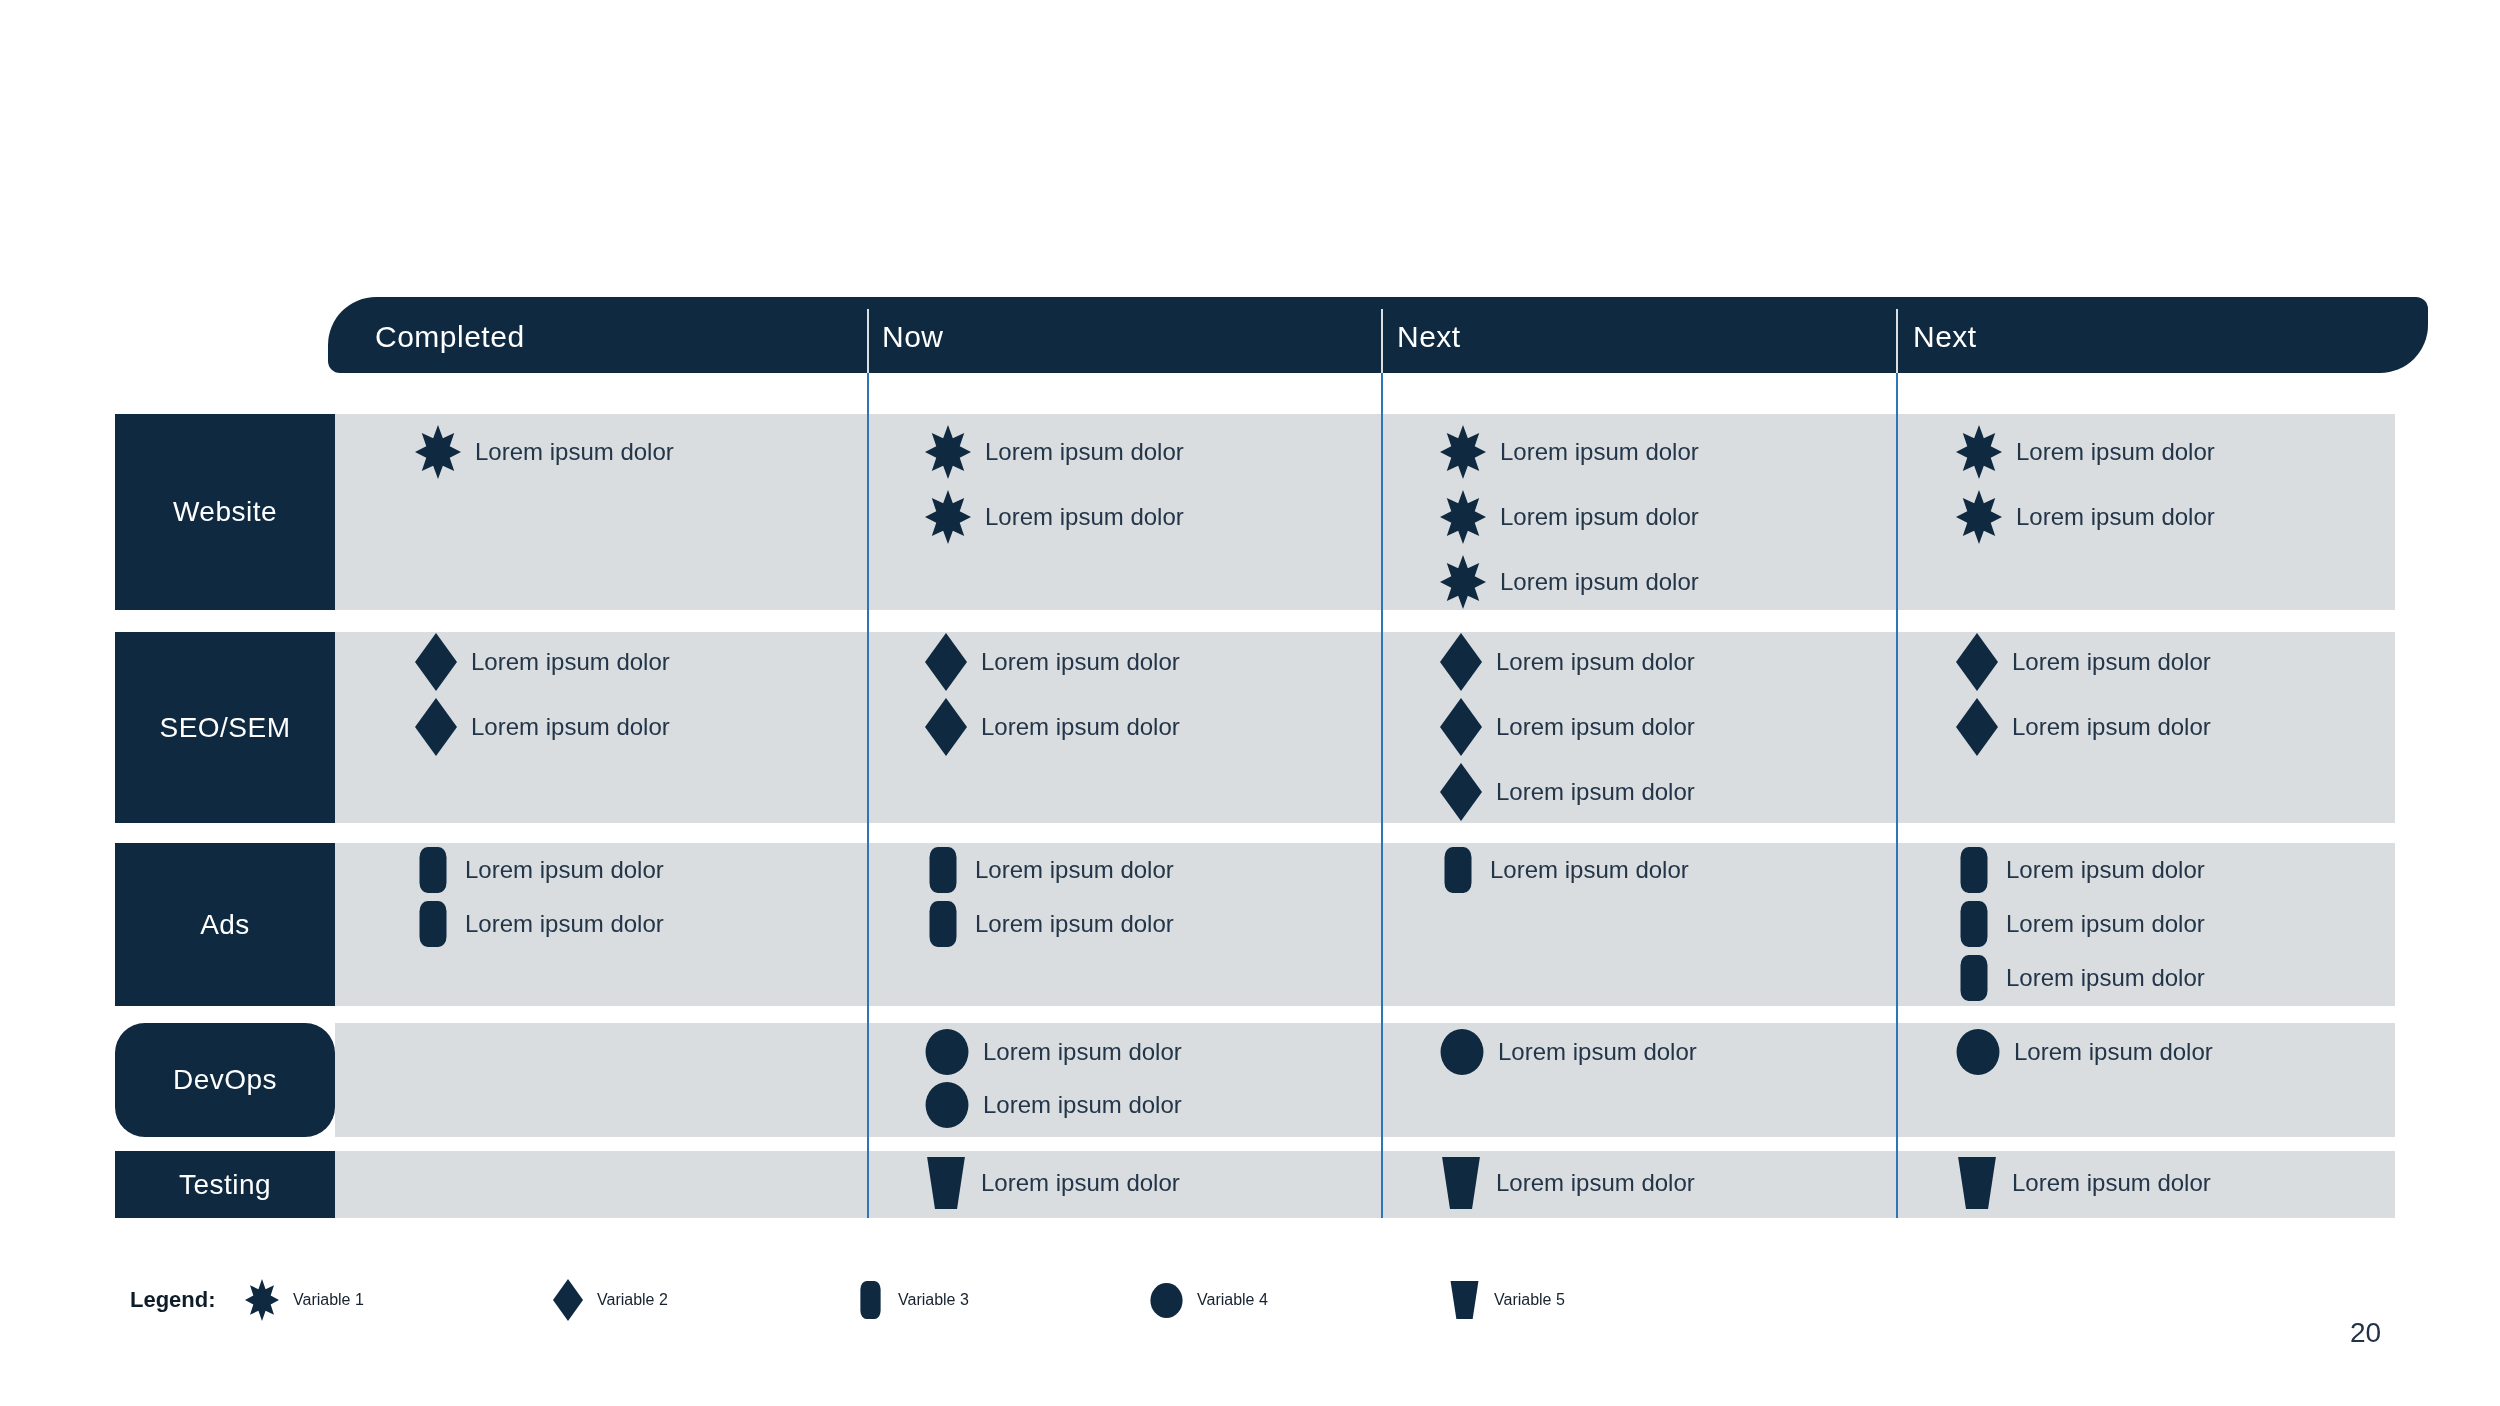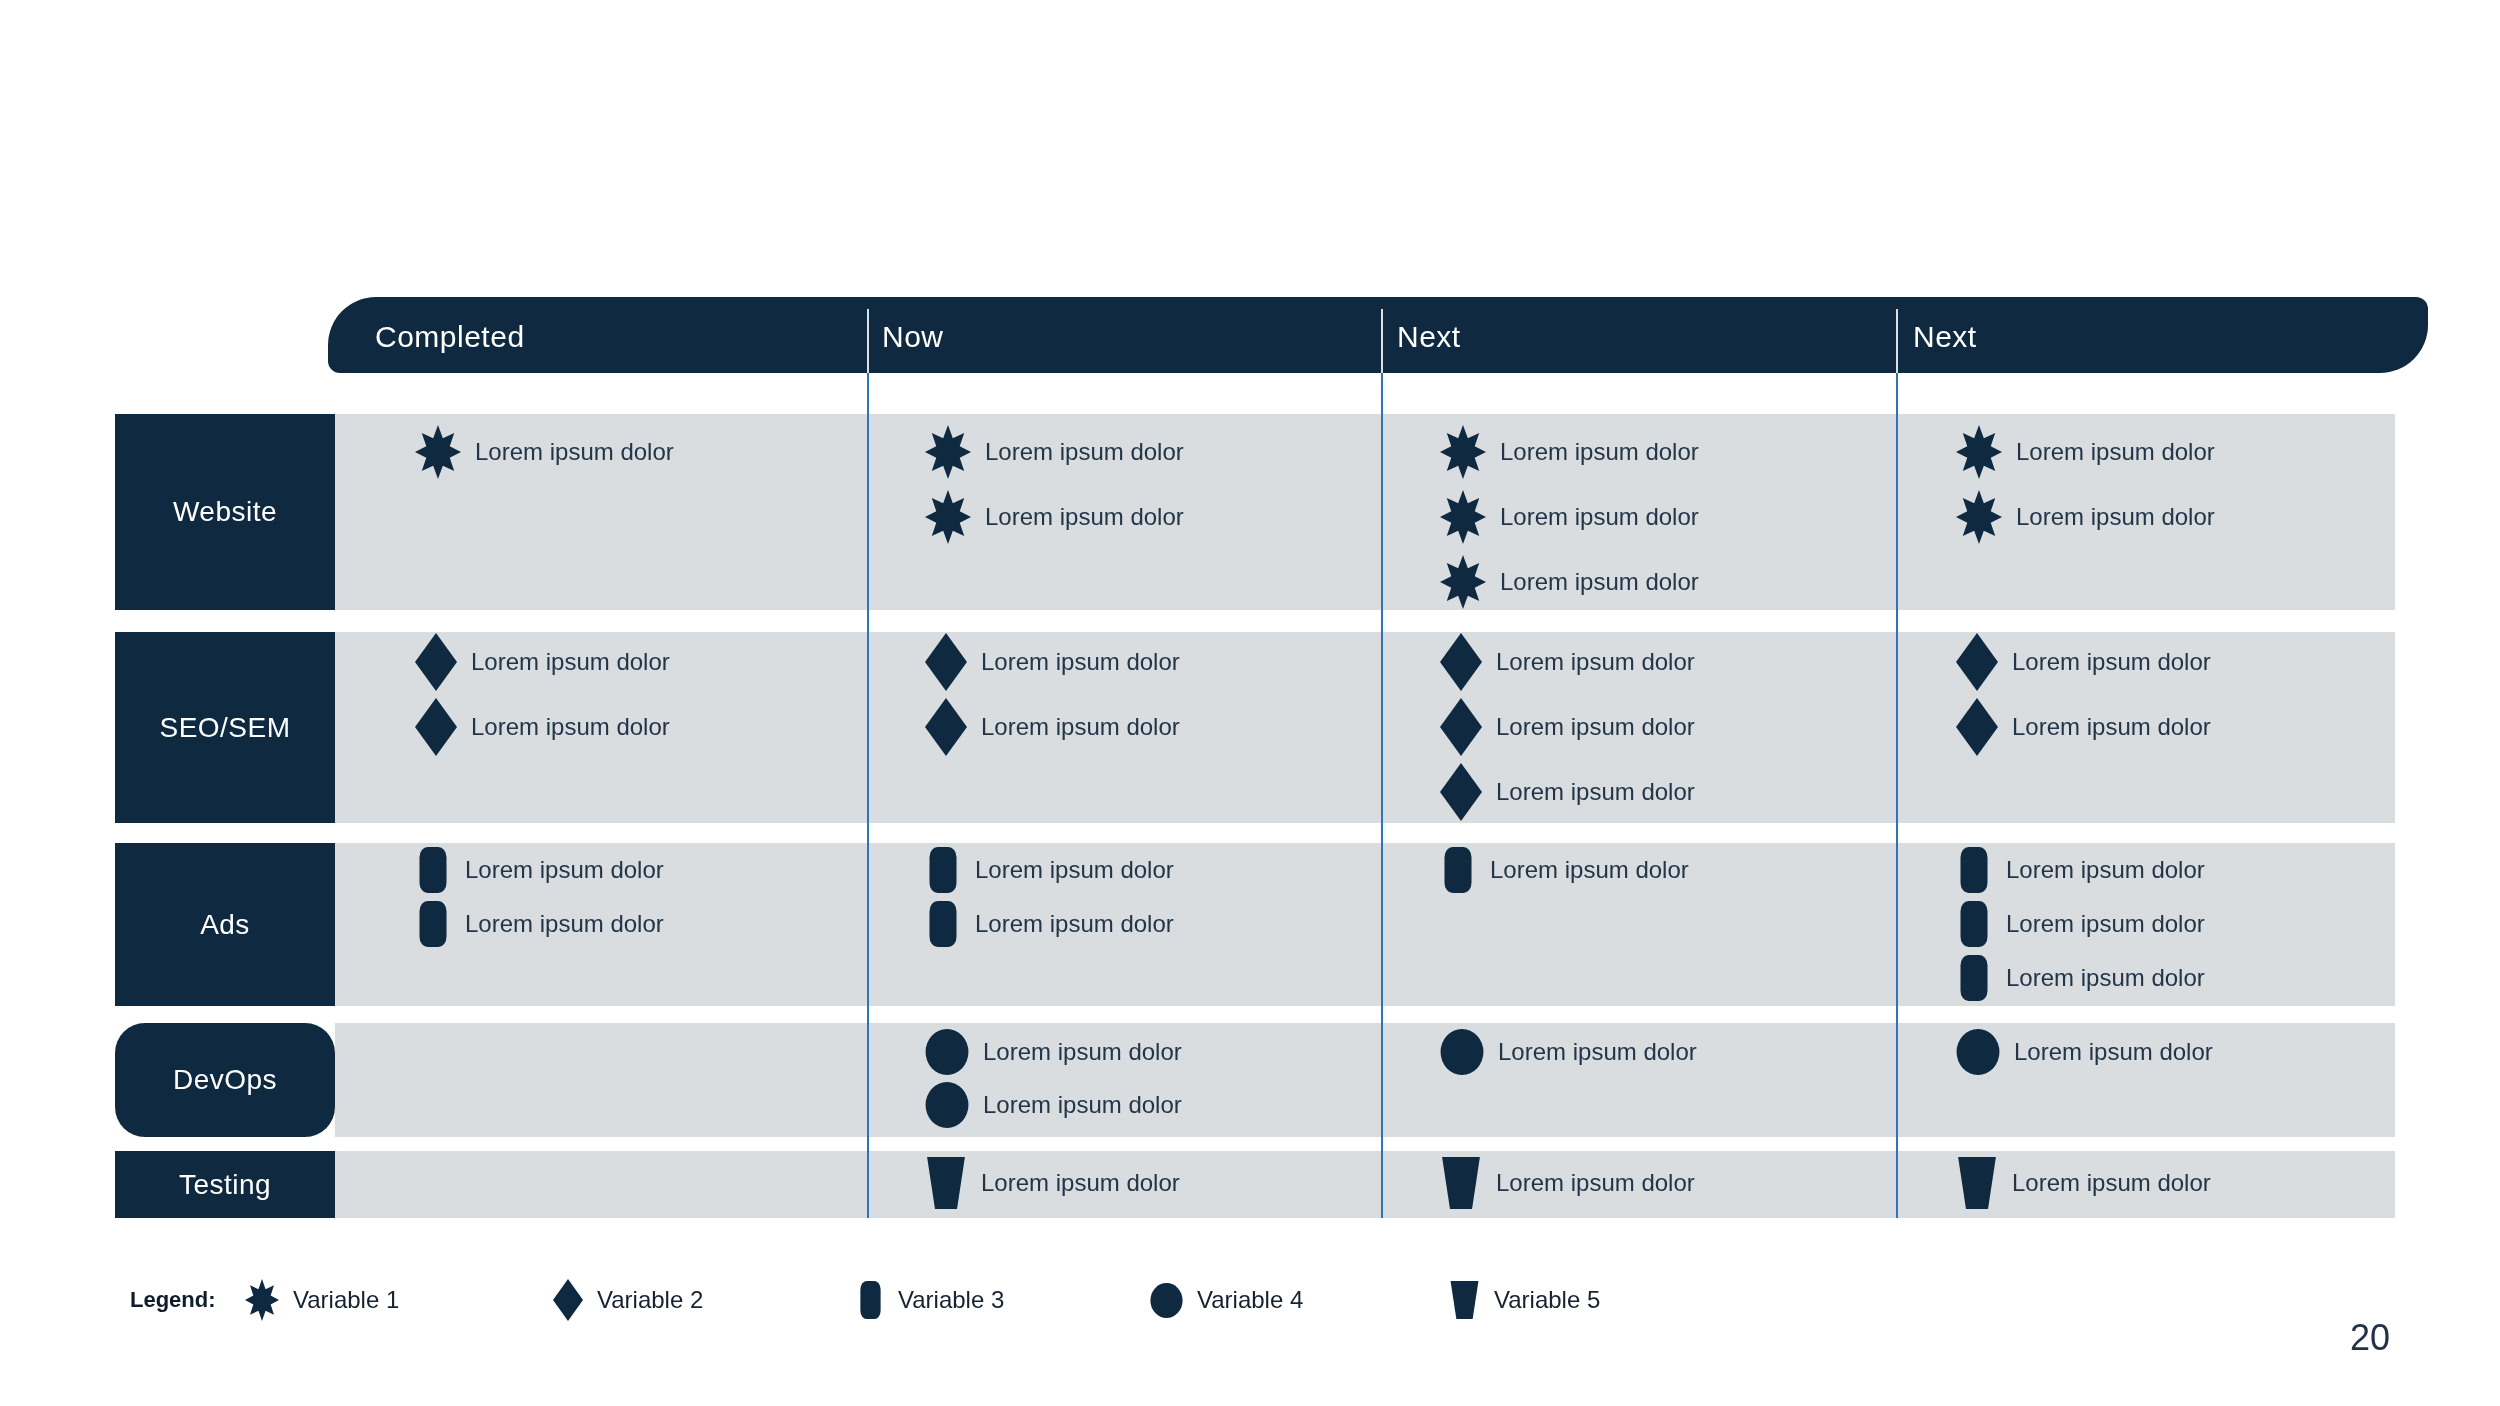--- a/index.html
+++ b/index.html
@@ -19,22 +19,22 @@
   .row-bg{position:absolute;left:335px;width:2060px;background:var(--rowbg);z-index:1;}
   .row-label{position:absolute;left:115px;width:220px;background:var(--navy);z-index:3;
              display:flex;align-items:center;justify-content:center;color:#fff;font-size:28px;letter-spacing:.5px;}
   .cell{position:absolute;width:430px;display:flex;flex-direction:column;box-sizing:border-box;z-index:3;}
   .item{display:flex;align-items:center;gap:14px;}
   .icon{display:inline-flex;flex:0 0 auto;align-items:center;justify-content:center;}
   .icon svg{fill:var(--navy);display:block;}
   .item-text{font-size:24px;color:var(--itemtext);white-space:nowrap;}
   .legend-label{position:absolute;left:130px;top:1287px;font-size:22px;font-weight:700;color:#0f1d2b;z-index:3;}
   .legend-item{position:absolute;top:1277px;height:46px;display:flex;align-items:center;gap:14px;z-index:3;}
-  .legend-text{font-size:24px;color:var(--legendtext);white-space:nowrap;}
-  .page-number{position:absolute;left:2350px;top:1317px;font-size:36px;color:#233246;z-index:3;}
+  .legend-text{font-size:16px;color:var(--legendtext);white-space:nowrap;}
+  .page-number{position:absolute;left:2350px;top:1317px;font-size:28px;color:#233246;z-index:3;}
 </style>
 </head>
 <body>
 
 <div class="slide" style="--navy: #0e2940; --title: #1c3150; --rowbg: #d9dde0; --blue: #2e75b6; --itemtext: #233548;">
   <div class="header-bar"></div>
   <div id="built">
       <div class="col-header" style="left: 375px;">Completed</div>
       <div class="col-header" style="left: 882px;">Now</div>
       <div class="col-header" style="left: 1397px;">Next</div>

